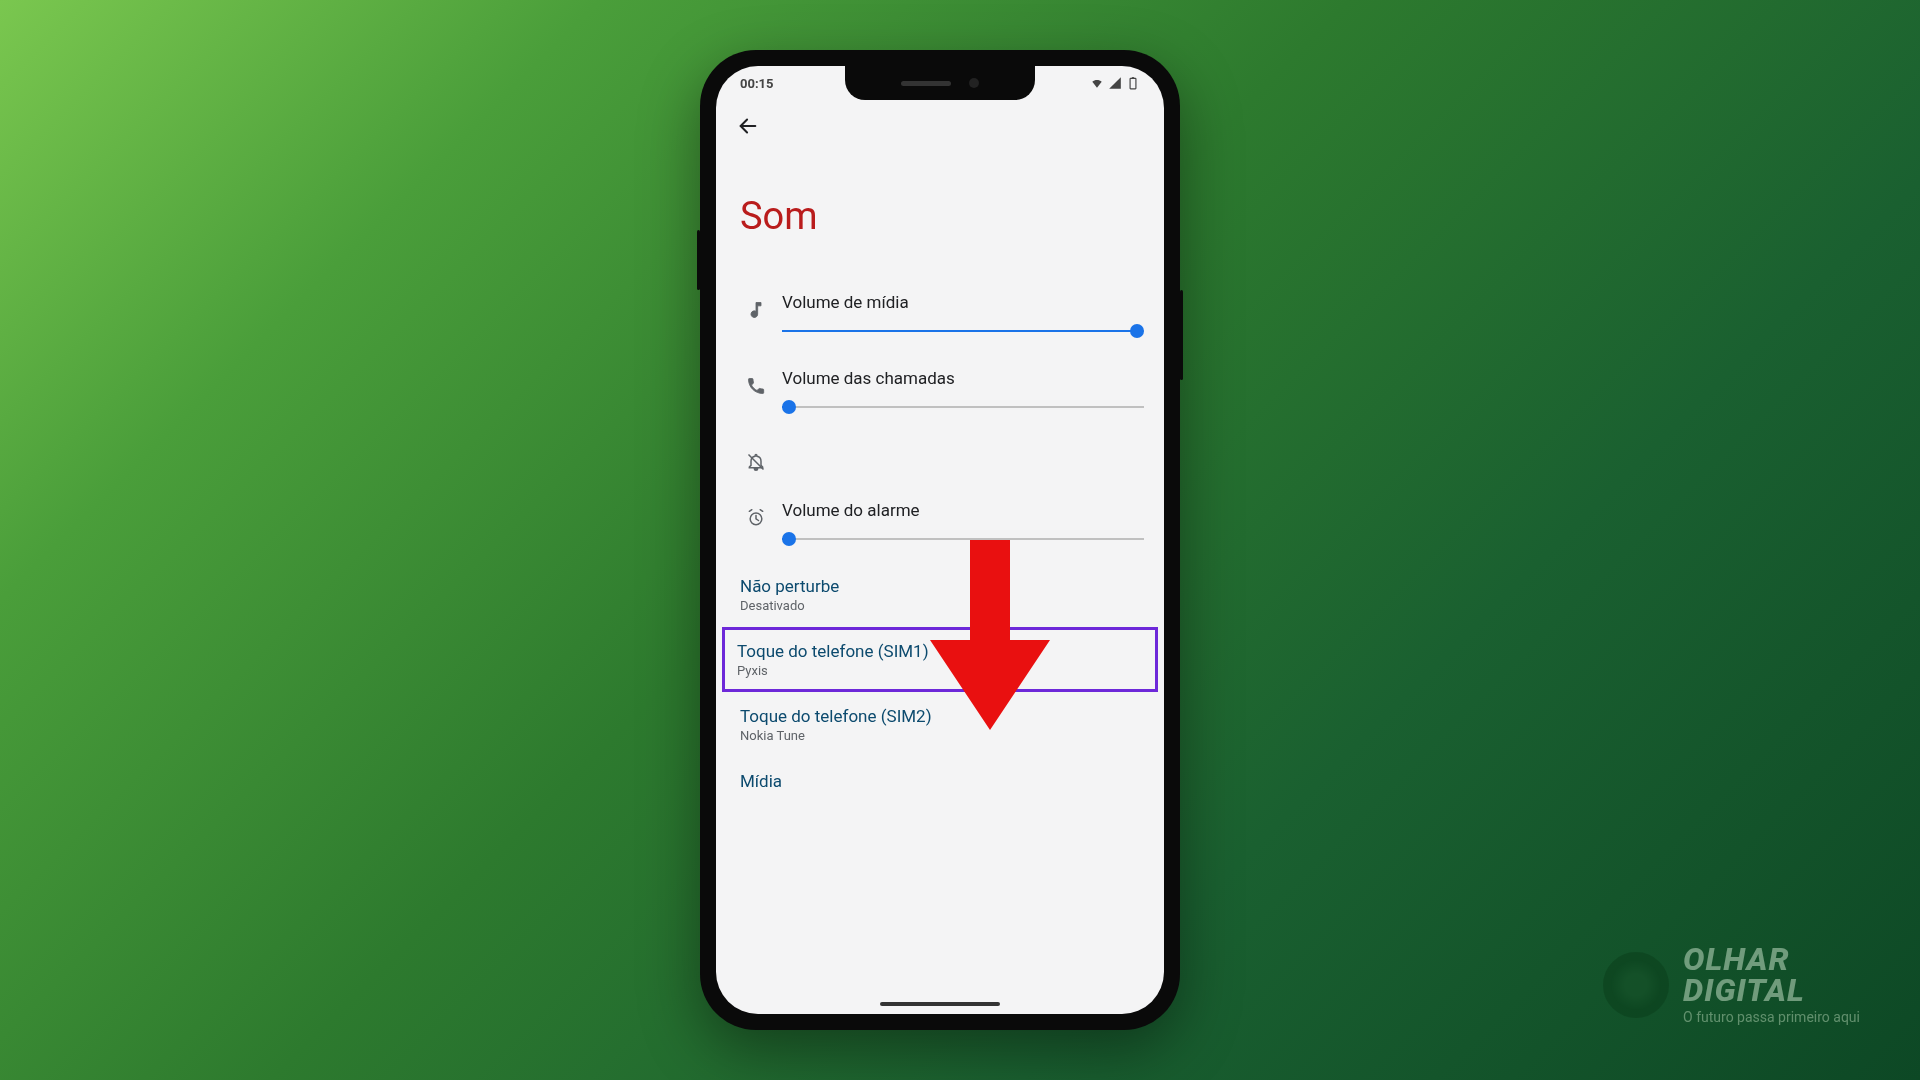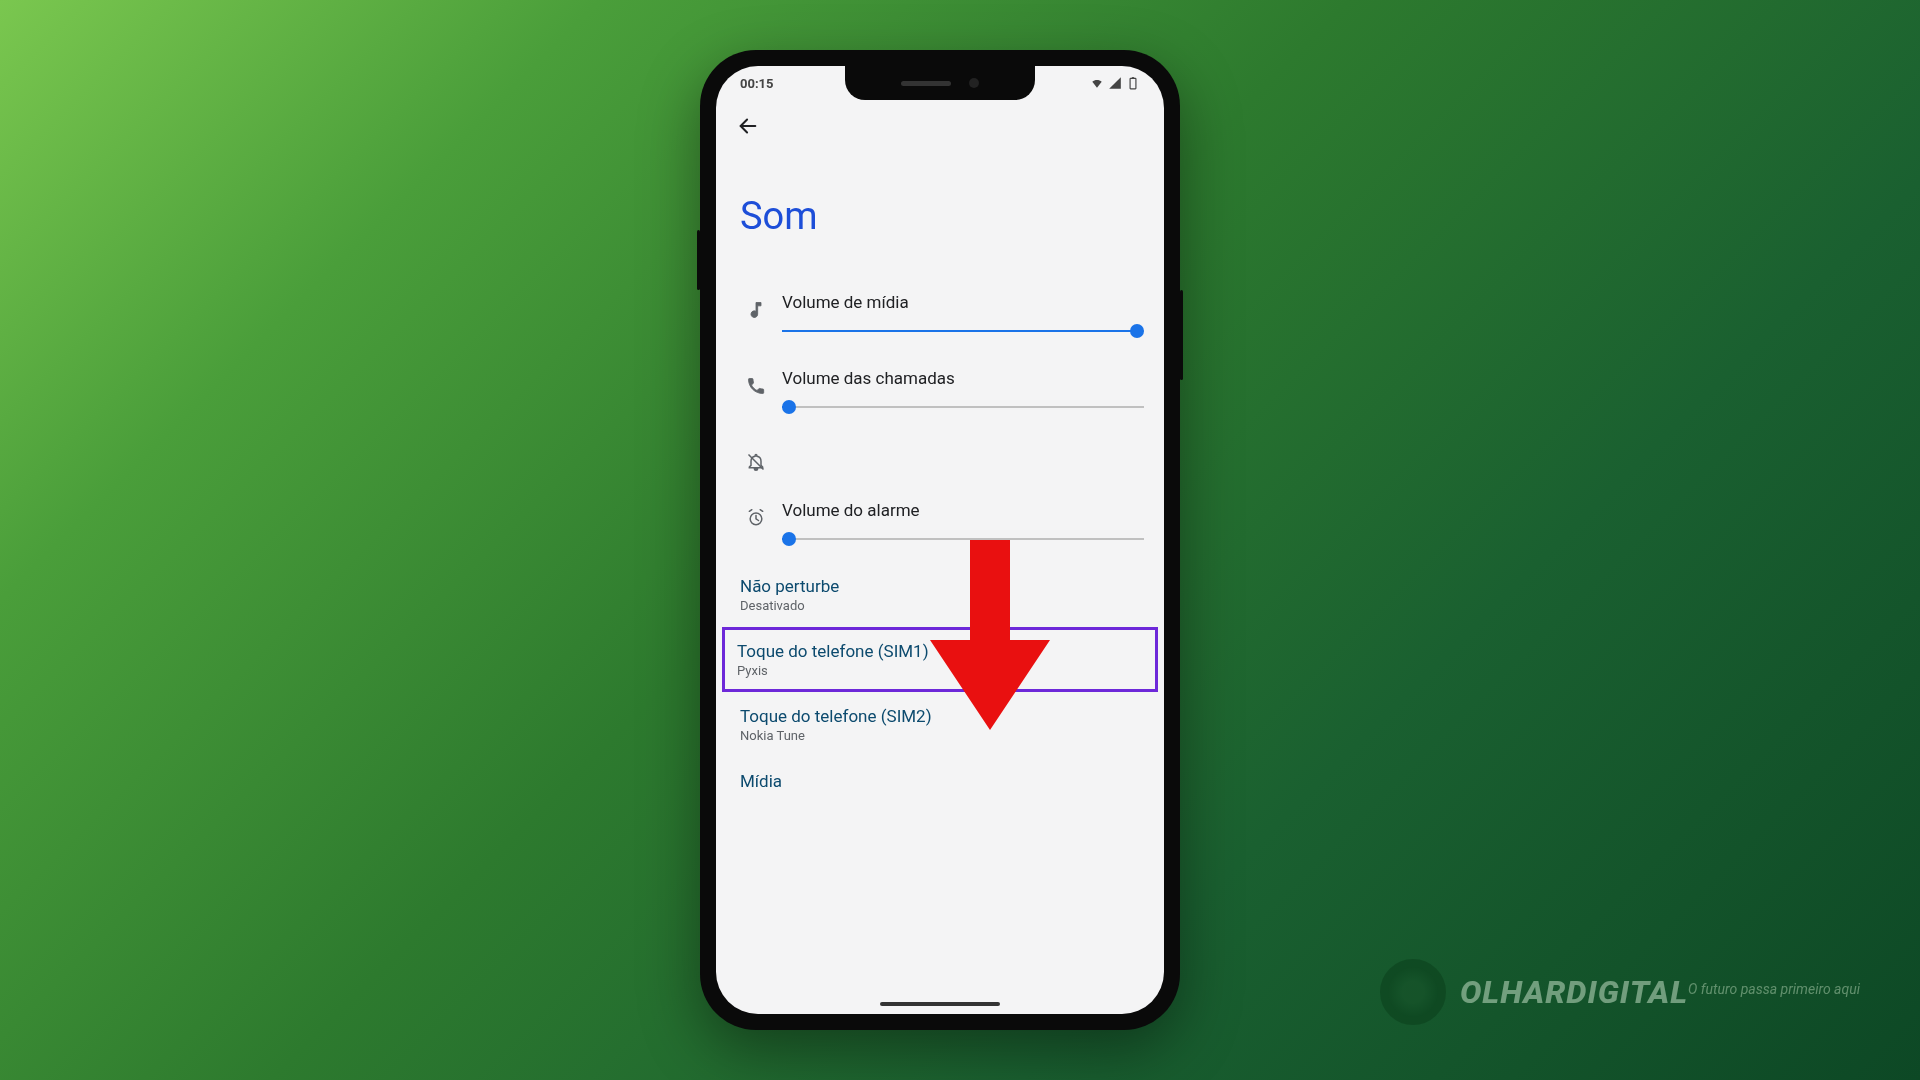--- a/index.html
+++ b/index.html
@@ -71,21 +71,21 @@
   padding: 14px 20px 6px;
 }
 .back-btn {
   width: 24px; height: 24px;
   display:flex; align-items:center; justify-content:center;
   cursor:pointer;
 }
 .page-title {
   font-size: 38px;
   font-weight: 400;
-  color: #1d4ed8;
+  color: #b91c1c;
   padding: 50px 24px 40px;
 }
 .setting-row {
   display: flex;
   align-items: flex-start;
   padding: 14px 20px 14px 20px;
 }
 .setting-icon-col {
   width: 40px;
   display: flex;
@@ -151,32 +151,31 @@
   gap: 14px;
   opacity: 0.5;
 }
 .logo-circle {
   width: 66px; height: 66px;
   border: 8px solid #0a3d1a;
   border-radius: 50%;
   position: relative;
   background: radial-gradient(circle, #165028 30%, #0a3d1a 70%);
 }
-.logo-text { display:flex; }
+.logo-text { display:flex; flex-direction:column; }
 .logo-brand {
   font-size: 32px;
   font-weight: 800;
   font-style: italic;
   color: #d0e8d0;
   letter-spacing: 1px;
   line-height: 0.95;
 }
 .logo-tagline {
   font-size: 14px;
-  font-style: italic;
   color: #b0d0b0;
   margin-top: 4px;
 }
 .home-indicator{
   position:absolute;
   bottom:8px;
   left:50%;
   transform:translateX(-50%);
   width:120px;
   height:4px;

